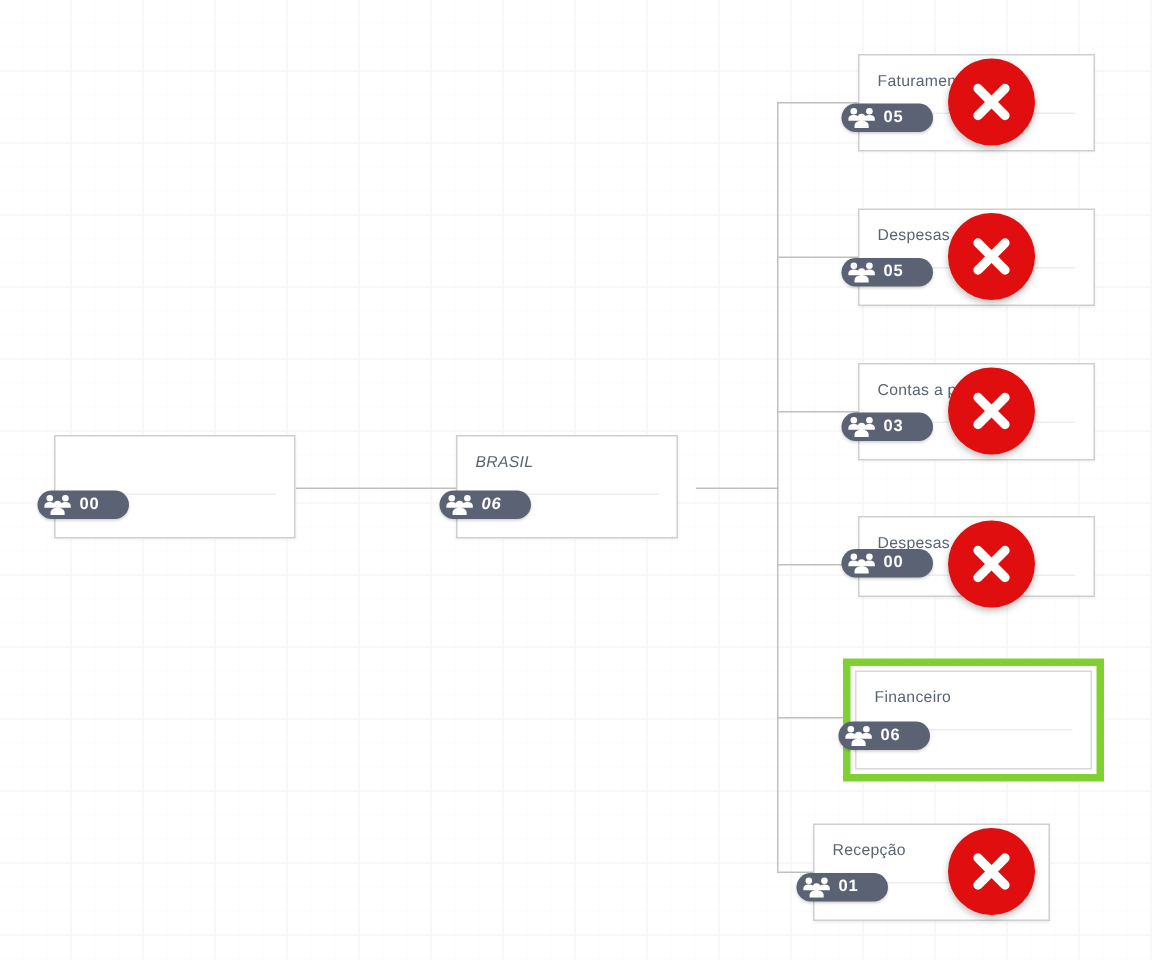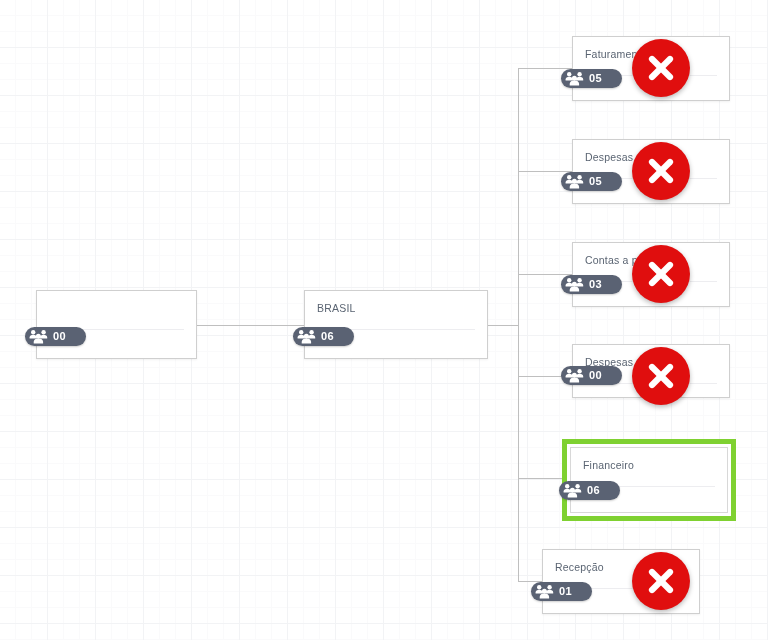--- a/index.html
+++ b/index.html
@@ -123,21 +123,21 @@
             <circle cx="4.2" cy="3.2" r="2.2" fill="#ffffff"></circle>
             <circle cx="14.6" cy="3.2" r="2.2" fill="#ffffff"></circle>
             <path d="M0.6 8.4c0-1.8 1.6-2.7 3.6-2.7s3.6 0.9 3.6 2.7v1.1H0.6z" fill="#ffffff"></path>
             <path d="M11 8.4c0-1.8 1.6-2.7 3.6-2.7s3.6 0.9 3.6 2.7v1.1H11z" fill="#ffffff"></path>
             <circle cx="9.4" cy="7.3" r="2.5" fill="#ffffff"></circle>
             <path d="M4.7 14.4v-1.6c0-2.1 2-3.3 4.7-3.3s4.7 1.2 4.7 3.3v1.6z" fill="#ffffff"></path>
           </svg>
           <span class="count">00</span>
         </div>
       </div>
-      <div class="node" style="left: 304px; top: 290px; width: 184px; height: 69px;">
+      <div class="node" style="left: 304px; top: 290px; width: 148px; height: 69px; font-style: italic;">
         <div class="title">BRASIL</div>
         <div class="divider"></div>
         <div class="badge">
           <svg width="19" height="15" viewBox="0 0 19 15">
             <circle cx="4.2" cy="3.2" r="2.2" fill="#ffffff"></circle>
             <circle cx="14.6" cy="3.2" r="2.2" fill="#ffffff"></circle>
             <path d="M0.6 8.4c0-1.8 1.6-2.7 3.6-2.7s3.6 0.9 3.6 2.7v1.1H0.6z" fill="#ffffff"></path>
             <path d="M11 8.4c0-1.8 1.6-2.7 3.6-2.7s3.6 0.9 3.6 2.7v1.1H11z" fill="#ffffff"></path>
             <circle cx="9.4" cy="7.3" r="2.5" fill="#ffffff"></circle>
             <path d="M4.7 14.4v-1.6c0-2.1 2-3.3 4.7-3.3s4.7 1.2 4.7 3.3v1.6z" fill="#ffffff"></path>

